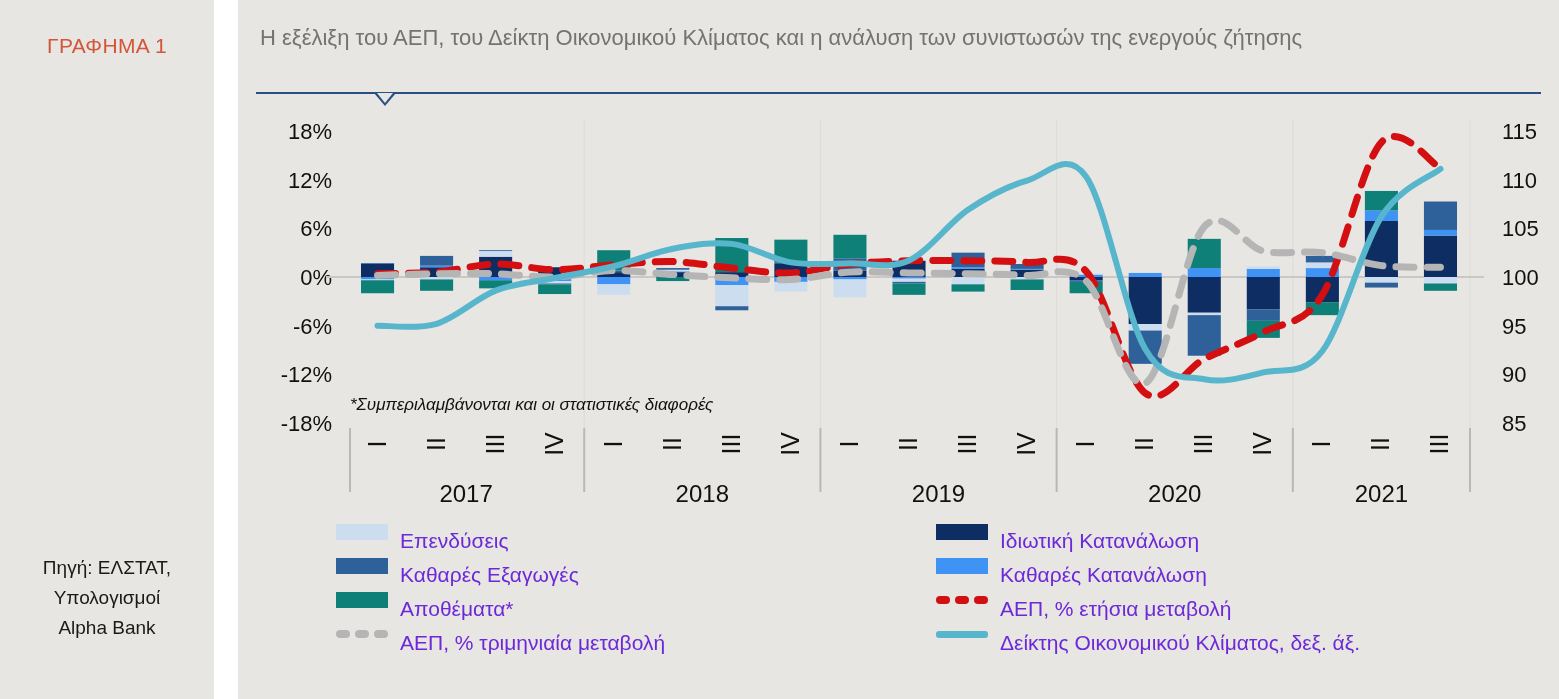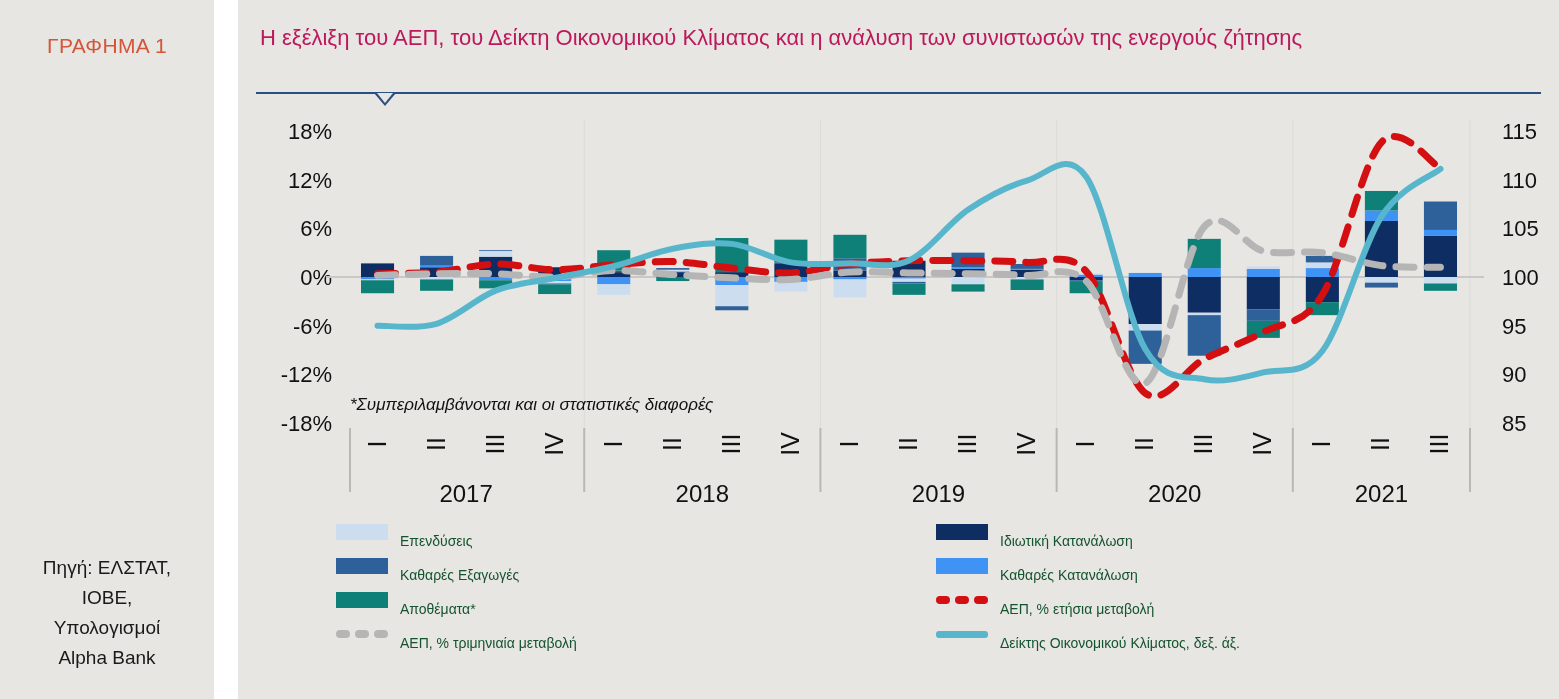--- a/index.html
+++ b/index.html
@@ -26,21 +26,21 @@
     text-align:center;font-size:19px;color:#1a1a1a;line-height:30px;margin-top:45px;
   }
 
   
   #panel{
     position:absolute;left:238px;top:0;width:1321px;height:699px;
     background:#e7e6e2;
   }
   #title{
     position:absolute;left:22px;top:22px;width:1230px;
-    font-size:22px;line-height:31px;color:#be185d;
+    font-size:22px;line-height:31px;color:#737373;
   }
   #title-rule{
     position:absolute;left:18px;top:92px;width:1285px;height:2px;
     background:#2a5083;
   }
   #title-caret{
     position:absolute;left:136px;top:93px;width:0;height:0;
     border-left:11px solid transparent;border-right:11px solid transparent;
     border-top:13px solid #2a5083;
   }
@@ -63,32 +63,31 @@
   
   #legend{
     position:absolute;left:98px;top:515px;width:1215px;height:130px;
   }
   .lg-col{position:absolute;top:0;}
   .lg-row{display:flex;align-items:center;height:34px;}
   .lg-sw{width:52px;height:16px;flex:0 0 52px;margin-right:12px;}
   .lg-dash{width:52px;height:8px;flex:0 0 52px;margin-right:12px;position:relative;}
   .lg-dash span{position:absolute;top:0;height:8px;border-radius:4px;}
   .lg-line{width:52px;height:7px;flex:0 0 52px;margin-right:12px;border-radius:3px;}
-  .lg-txt{font-size:14px;color:#14532d;white-space:nowrap;margin-top:18px;}
+  .lg-txt{font-size:21px;color:#6d28d9;white-space:nowrap;margin-top:18px;}
 </style>
 </head>
 <body>
 
 <div id="root">
 
   <div id="left-rail">
     <div id="figure-label">ΓΡΑΦΗΜΑ 1</div>
     <div id="source-note">
       <div>Πηγή: ΕΛΣΤΑΤ,</div>
-      <div>ΙΟΒΕ,</div>
       <div>Υπολογισμοί</div>
       <div>Alpha Bank</div>
     </div>
   </div>
 
   <div id="panel">
     <div id="title">Η εξέλιξη του ΑΕΠ, του Δείκτη Οικονομικού Κλίματος και η ανάλυση των συνιστωσών της ενεργούς ζήτησης</div>
     <div id="title-rule"></div>
     <div id="title-caret"></div>
     <div id="title-caret-inner"></div>

